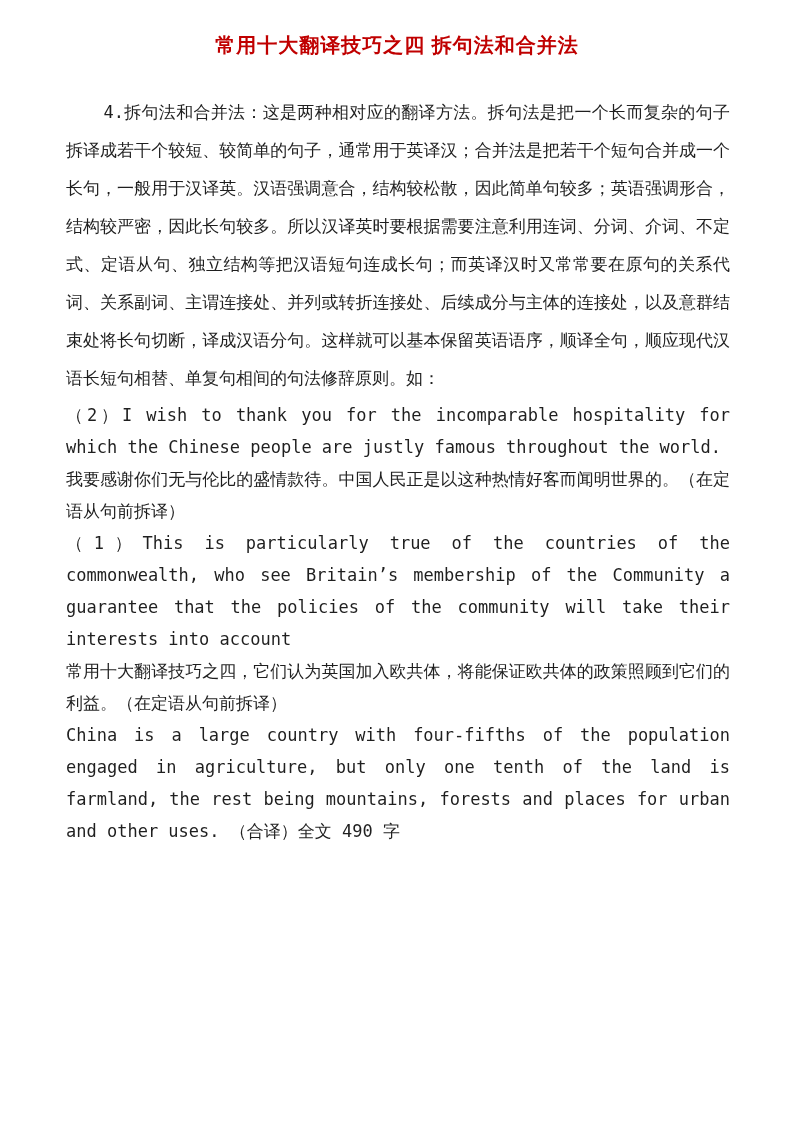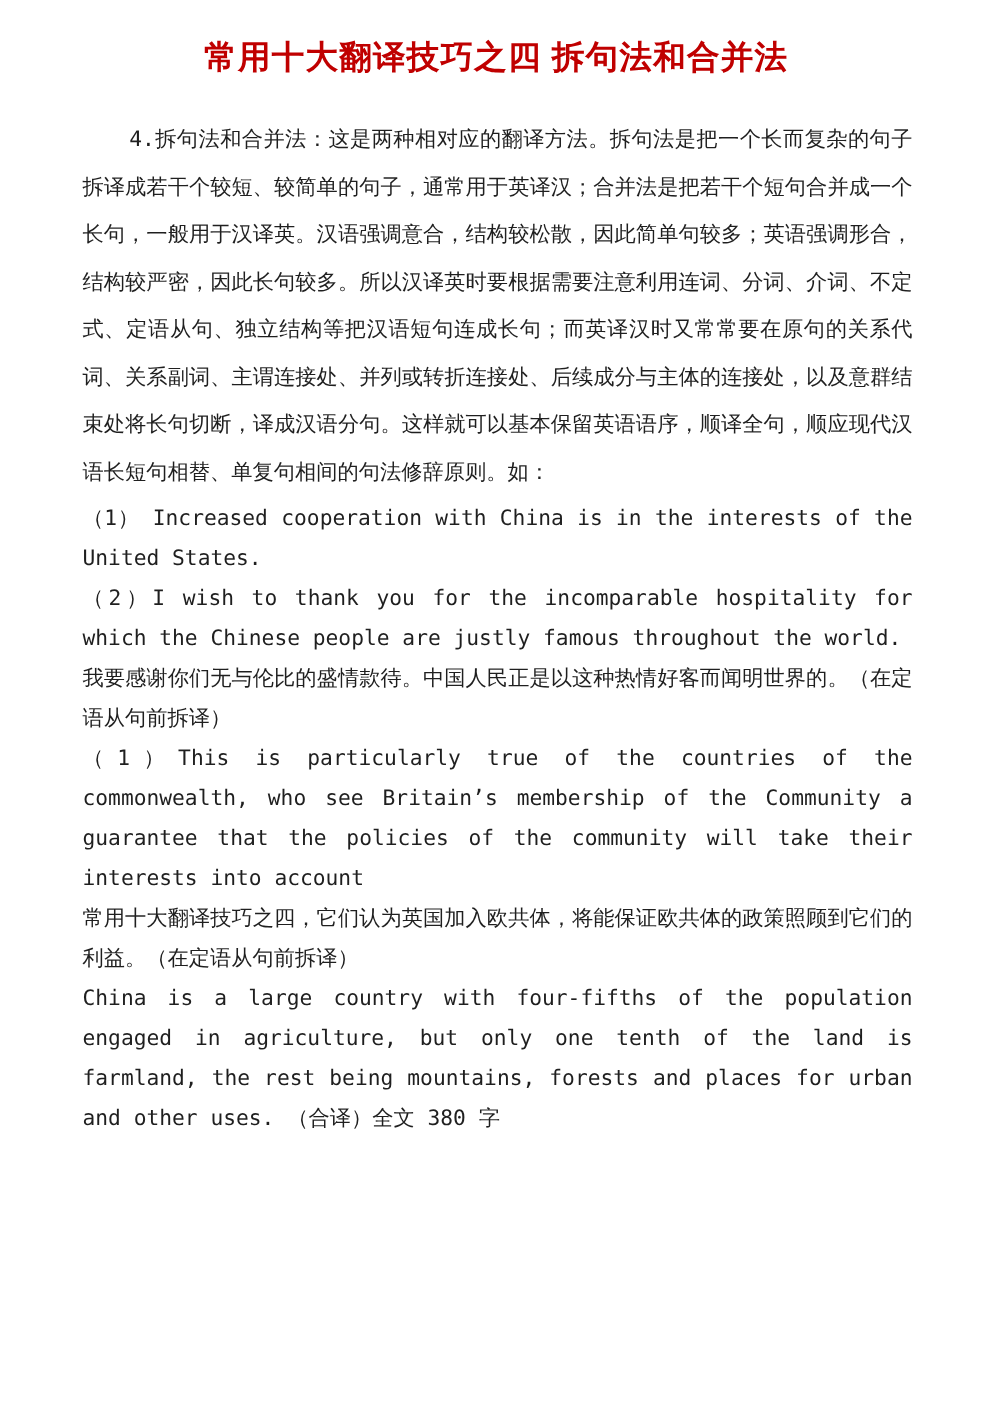--- a/index.html
+++ b/index.html
@@ -11,21 +11,21 @@
     margin: 0 auto;
     background: #ffffff;
     overflow: hidden;
     font-family: "DejaVu Sans Mono", "Liberation Mono", monospace;
     color: #1f1f1f;
   }
   .doc-title {
     margin-top: 27px;
     text-align: center;
     font-family: "Liberation Sans", "DejaVu Sans", sans-serif;
-    font-size: 26px;
+    font-size: 20px;
     font-weight: bold;
     letter-spacing: 1px;
     line-height: 36px;
   }
   .doc-body {
     margin: 30px 64px 0 66px;
     width: 664px;
   }
   .para {
     font-size: 17px;
@@ -43,27 +43,26 @@
 </style>
 </head>
 <body>
 
 <div class="page">
   <h1 class="doc-title" style="color: rgb(192, 0, 0);">常用十大翻译技巧之四 拆句法和合并法</h1>
 
   <div class="doc-body">
     <p class="para intro">4.拆句法和合并法：这是两种相对应的翻译方法。拆句法是把一个长而复杂的句子拆译成若干个较短、较简单的句子，通常用于英译汉；合并法是把若干个短句合并成一个长句，一般用于汉译英。汉语强调意合，结构较松散，因此简单句较多；英语强调形合，结构较严密，因此长句较多。所以汉译英时要根据需要注意利用连词、分词、介词、不定式、定语从句、独立结构等把汉语短句连成长句；而英译汉时又常常要在原句的关系代词、关系副词、主谓连接处、并列或转折连接处、后续成分与主体的连接处，以及意群结束处将长句切断，译成汉语分句。这样就可以基本保留英语语序，顺译全句，顺应现代汉语长短句相替、单复句相间的句法修辞原则。如：</p>
 
-    <p class="para example">（1） Increased cooperation with China is in the interests of the United States.</p>
 
 
     <p class="para example">（2）I wish to thank you for the incomparable hospitality for which the Chinese people are justly famous throughout the world.</p>
 
     <p class="para example">我要感谢你们无与伦比的盛情款待。中国人民正是以这种热情好客而闻明世界的。（在定语从句前拆译）</p>
 
     <p class="para example">（1）This is particularly true of the countries of the commonwealth, who see Britain’s membership of the Community a guarantee that the policies of the community will take their interests into account</p>
 
     <p class="para example">常用十大翻译技巧之四，它们认为英国加入欧共体，将能保证欧共体的政策照顾到它们的利益。（在定语从句前拆译）</p>
 
 
-    <p class="para example">China is a large country with four-fifths of the population engaged in agriculture, but only one tenth of the land is farmland, the rest being mountains, forests and places for urban and other uses. （合译）全文 380 字</p>
+    <p class="para example">China is a large country with four-fifths of the population engaged in agriculture, but only one tenth of the land is farmland, the rest being mountains, forests and places for urban and other uses. （合译）全文 490 字</p>
   </div>
 </div>
 
 </body></html>

